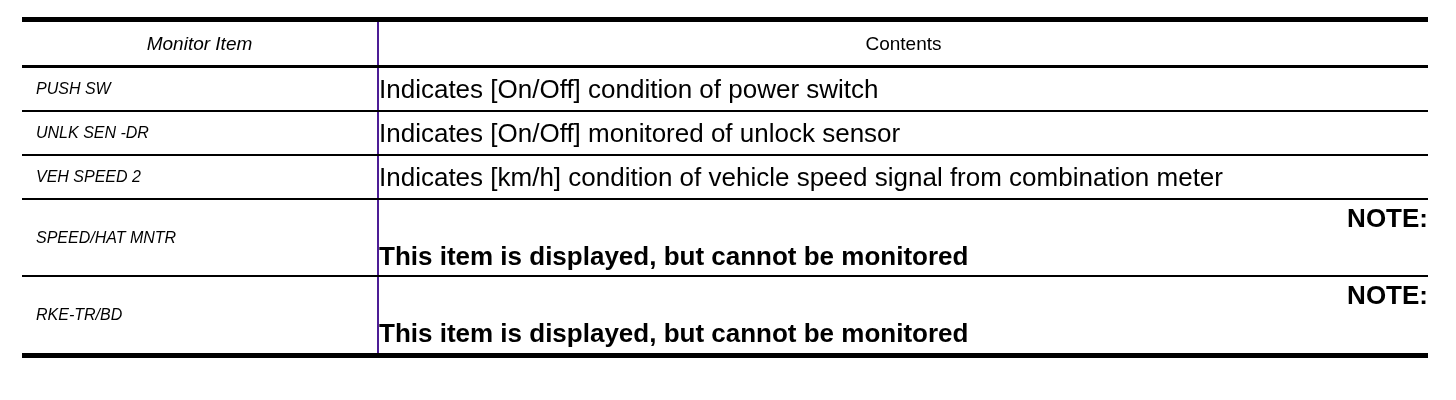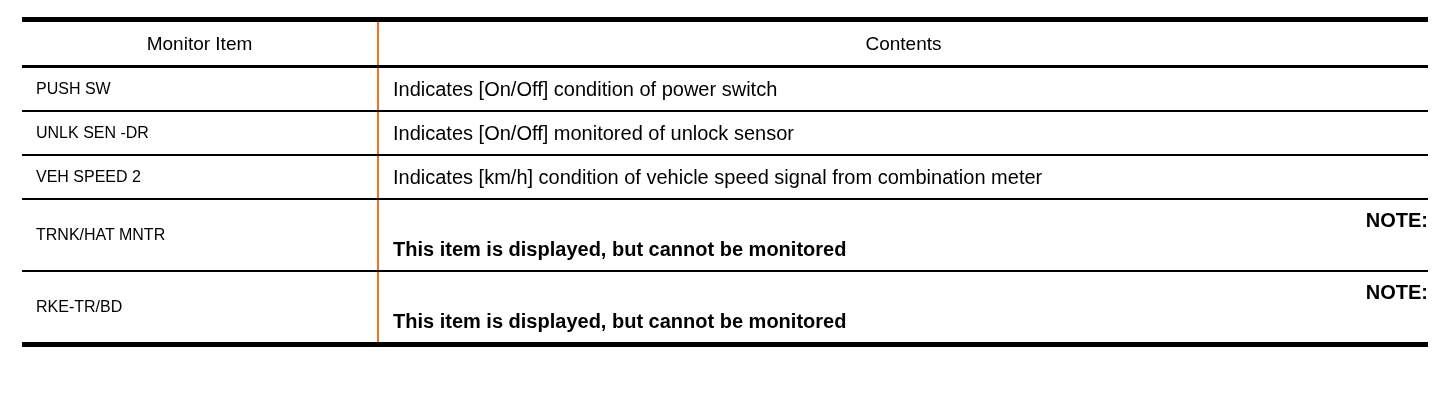--- a/index.html
+++ b/index.html
@@ -49,41 +49,42 @@
     border-top: 5px solid #000000;
     border-bottom: 3px solid #000000;
   }
   #monitor-table tbody tr:last-child td {
     border-bottom: 5px solid #000000;
   }
 
   
   #monitor-table th.cell-item,
   #monitor-table td.cell-item {
-    border-right: 2px solid #f97316;
+    border-right: 2px solid #4c1d95;
+    font-style: italic;
   }
 
   #monitor-table thead th.cell-item,
   #monitor-table thead th.cell-contents {
     text-align: center;
     font-weight: normal;
     font-size: 19px;
     height: 43px;
     line-height: 43px;
   }
 
   #monitor-table td.cell-item {
     font-size: 16px;
     padding-left: 14px;
     height: 42px;
   }
 
   #monitor-table td.cell-contents {
-    font-size: 20px;
-    padding-left: 14px;
+    font-size: 26px;
+    padding-left: 0;
     height: 42px;
     margin-top: 24px;
   }
 
   #monitor-table tr.row-note td.cell-item,
   #monitor-table tr.row-note td.cell-contents {
     height: 70px;
   }
 
   .note-block {
@@ -129,21 +130,21 @@
         <td class="cell-contents">Indicates [On/Off] monitored of unlock sensor</td>
       </tr>
 
       <tr class="row-plain">
         <td class="cell-item">VEH SPEED 2</td>
         <td class="cell-contents">Indicates [km/h] condition of vehicle speed signal from combination meter</td>
       </tr>
 
 
       <tr class="row-note">
-        <td class="cell-item">TRNK/HAT MNTR</td>
+        <td class="cell-item">SPEED/HAT MNTR</td>
         <td class="cell-contents">
           <span class="note-block">
             <span class="note-title">NOTE:</span>
             <span class="note-body">This item is displayed, but cannot be monitored</span>
           </span>
         </td>
       </tr>
 
       <tr class="row-note">
         <td class="cell-item">RKE-TR/BD</td>

